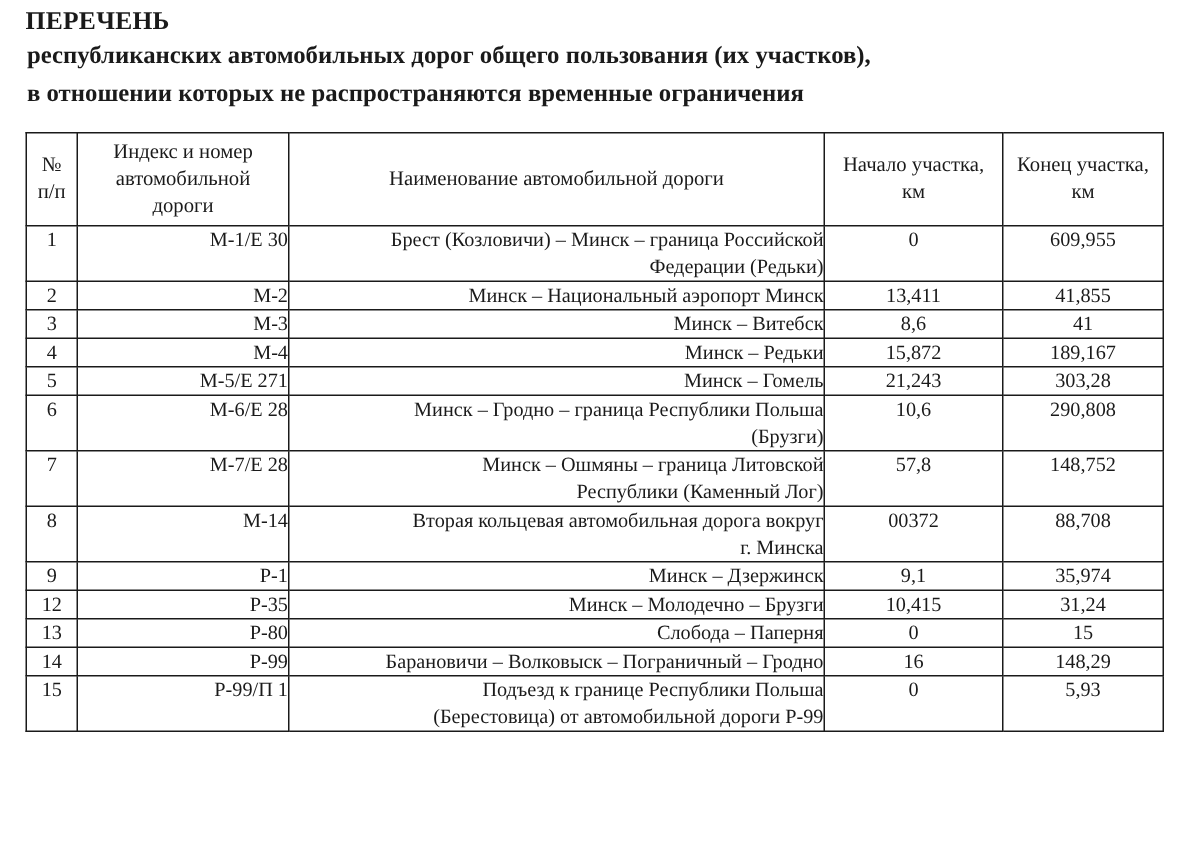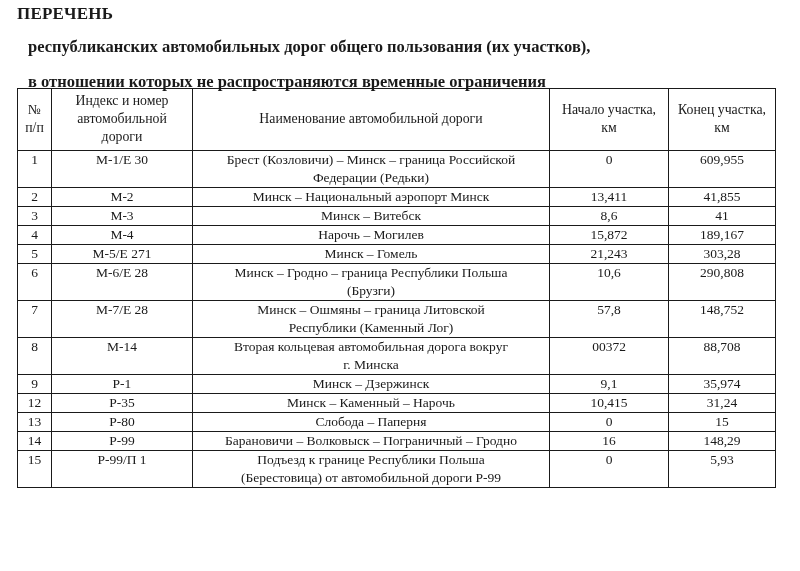--- a/index.html
+++ b/index.html
@@ -31,21 +31,21 @@
     font-weight: bold;
     font-size: 17px;
     line-height: 21px;
     letter-spacing: 0.2px;
     margin: 0;
   }
   .doc-subtitle {
     font-weight: bold;
     font-size: 16.5px;
     line-height: 24px;
-    margin: 11px;
+    margin: 1px;
     white-space: nowrap;
   }
   .table-wrap {
     position: absolute;
     left: 17px;
     top: 88px;
     width: 758px;
   }
   table.reg {
     border-collapse: collapse;
@@ -72,25 +72,25 @@
   col.c-index  { width: 141px; }
   col.c-name   { width: 357px; }
   col.c-start  { width: 119px; }
   col.c-end    { width: 107px; }
 
   td.num {
     text-align: center;
     padding: 1px 0 2px 0;
   }
   td.index {
-    text-align: center;
+    text-align: right;
     padding: 1px 0 2px 6px;
   }
   td.name {
-    text-align: center;
+    text-align: right;
     padding: 1px 3px 2px 6px;
   }
   td.km {
     text-align: center;
     padding: 1px 0 2px 0;
   }
   tr.r-tall td { height: 36px; }
   tr.r-short td { height: 18px; }
   .nm-line { display: block; white-space: nowrap; }
 </style>
@@ -162,21 +162,21 @@
             <td class="name">
               <span class="nm-line">Минск – Витебск</span>
             </td>
             <td class="km">8,6</td>
             <td class="km">41</td>
           </tr>
           <tr class="r-short">
             <td class="num">4</td>
             <td class="index">М-4</td>
             <td class="name">
-              <span class="nm-line">Нарочь – Могилев</span>
+              <span class="nm-line">Минск – Редьки</span>
             </td>
             <td class="km">15,872</td>
             <td class="km">189,167</td>
           </tr>
           <tr class="r-short">
             <td class="num">5</td>
             <td class="index">М-5/Е 271</td>
             <td class="name">
               <span class="nm-line">Минск – Гомель</span>
             </td>
@@ -219,21 +219,21 @@
             <td class="name">
               <span class="nm-line">Минск – Дзержинск</span>
             </td>
             <td class="km">9,1</td>
             <td class="km">35,974</td>
           </tr>
           <tr class="r-short">
             <td class="num">12</td>
             <td class="index">Р-35</td>
             <td class="name">
-              <span class="nm-line">Минск – Каменный – Нарочь</span>
+              <span class="nm-line">Минск – Молодечно – Брузги</span>
             </td>
             <td class="km">10,415</td>
             <td class="km">31,24</td>
           </tr>
           <tr class="r-short">
             <td class="num">13</td>
             <td class="index">Р-80</td>
             <td class="name">
               <span class="nm-line">Слобода – Паперня</span>
             </td>

